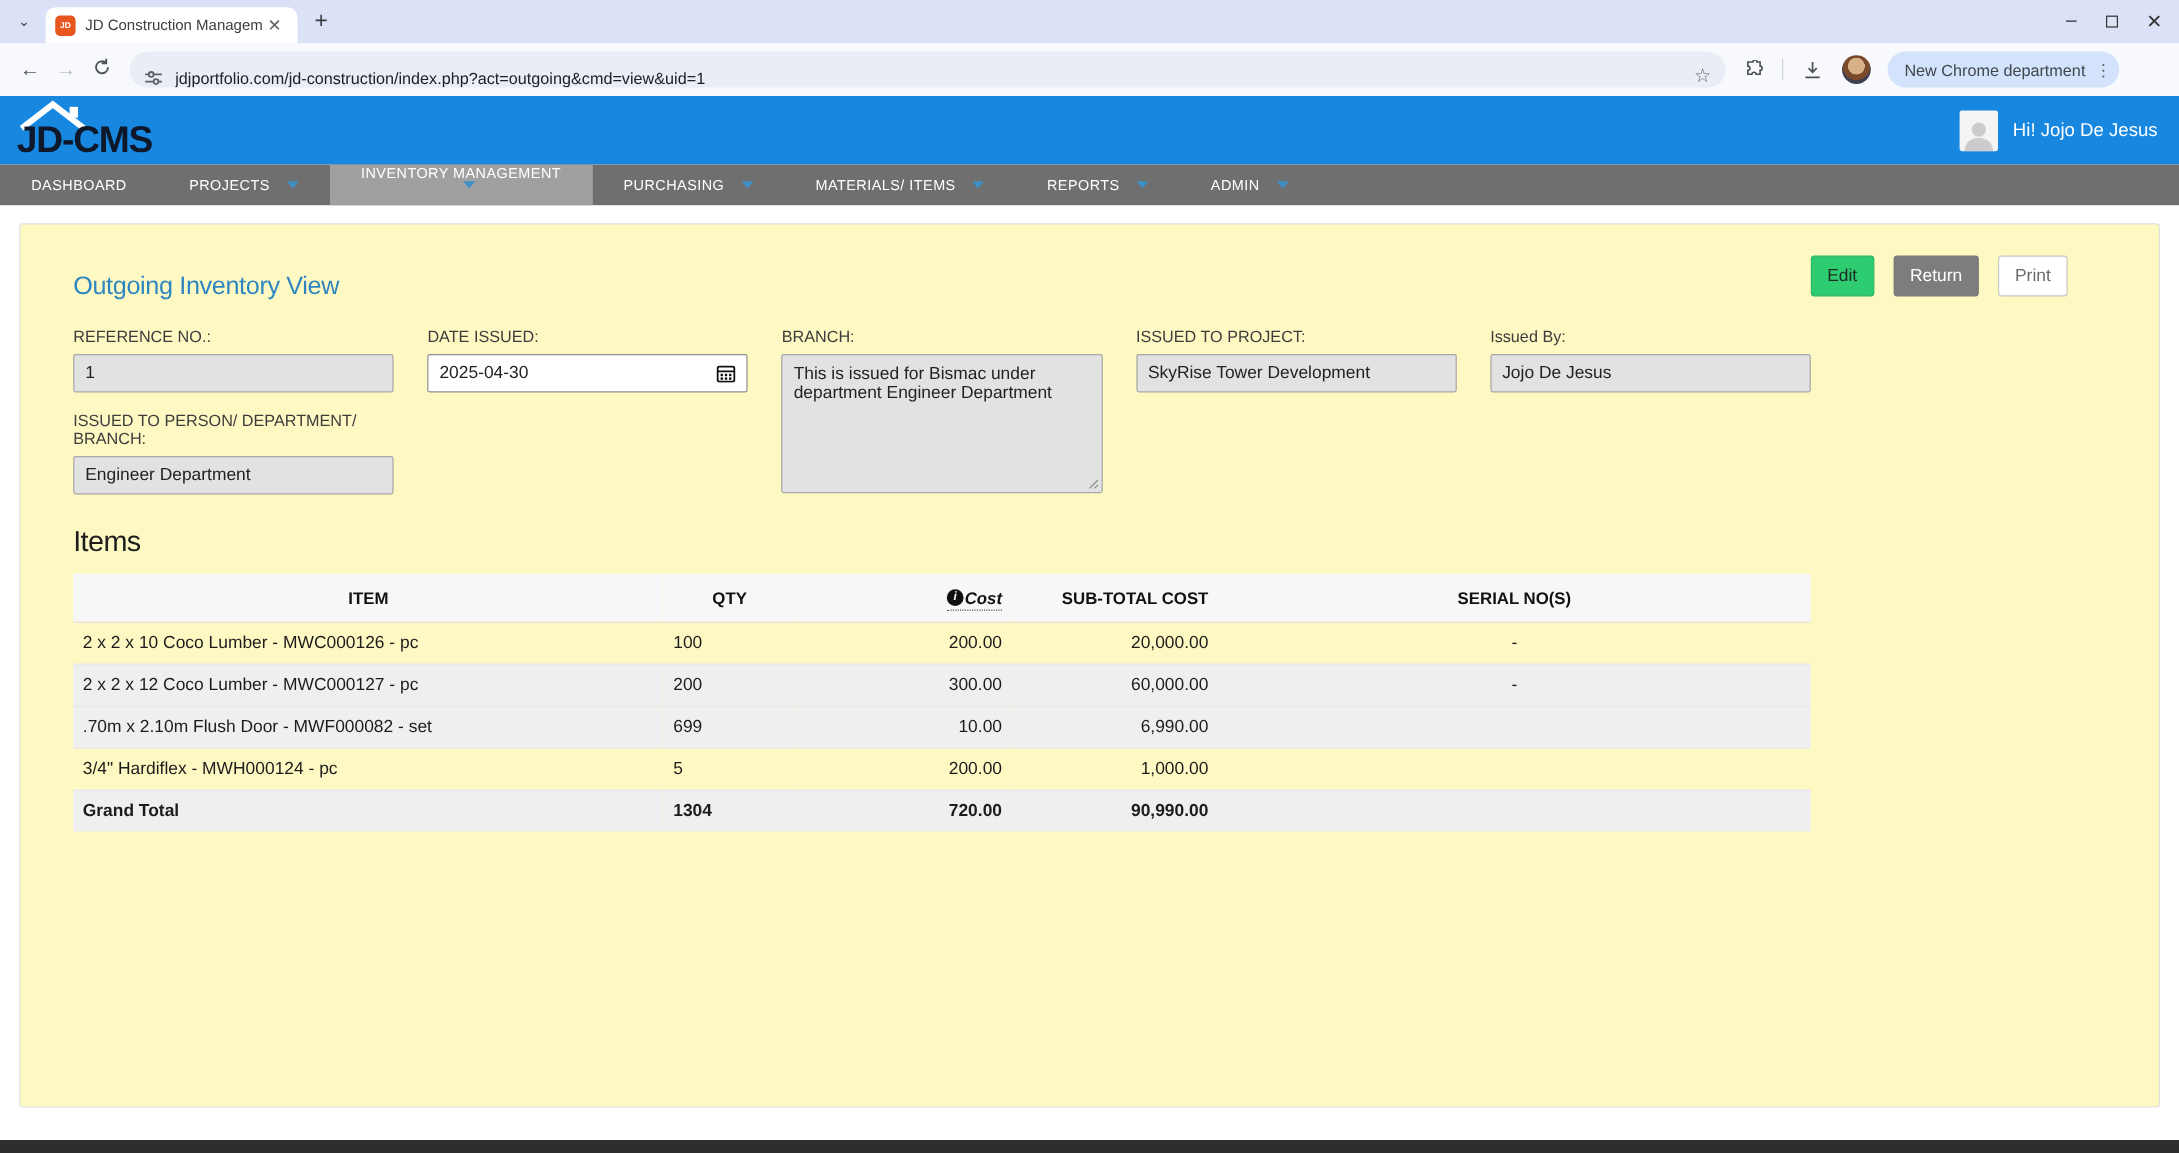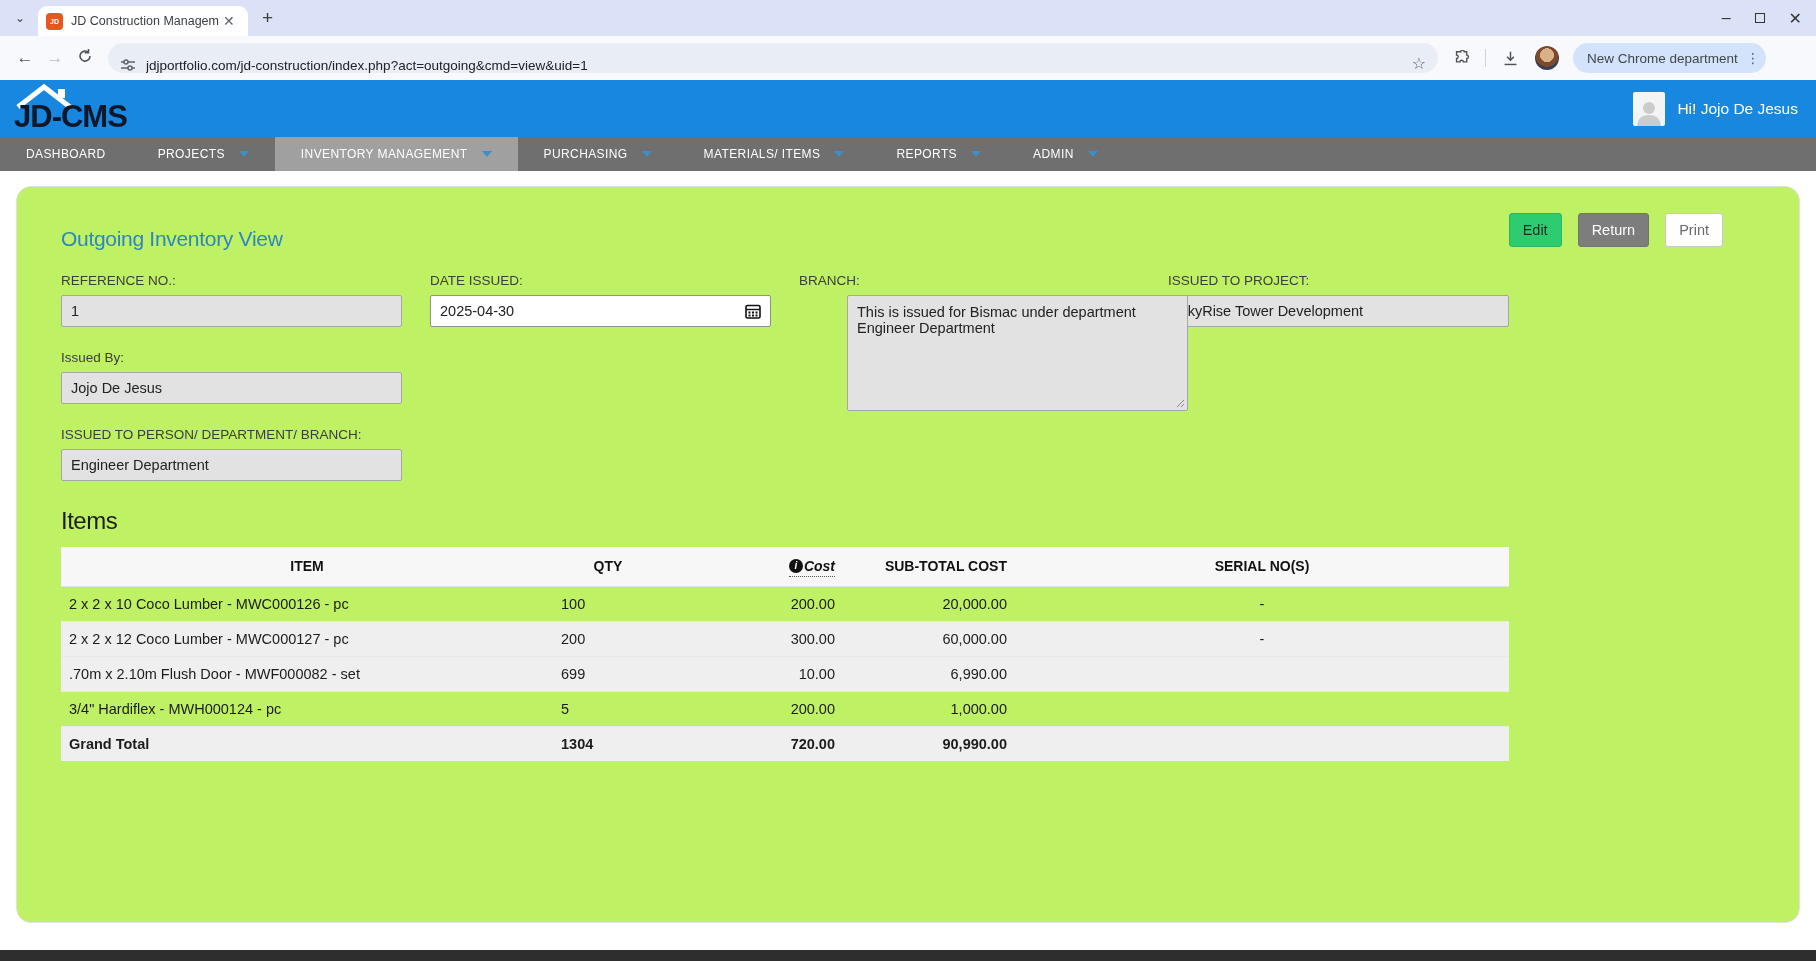--- a/index.html
+++ b/index.html
@@ -36,40 +36,40 @@
   .logo { position:absolute; left:14px; top:2px; width:190px; height:55px; }
   .logo-text { position:absolute; left:0; bottom:2px; color:#0f172a; font-size:31px; font-weight:bold; letter-spacing:-1px; }
   .logo svg { position:absolute; left:2px; top:1px; }
   .greet { position:absolute; right:18px; top:0; height:57px; display:flex; align-items:center; gap:12px; }
   .greet-avatar { width:32px; height:34px; background:#f4f4f4; border-radius:2px; display:flex; align-items:flex-end; justify-content:center; overflow:hidden; }
   .greet-txt { color:#fff; font-size:15.5px; }
 
   
   .mainnav { height:34px; background:#6f6f6f; display:flex; }
   .nav-item { height:34px; display:flex; align-items:center; padding:0 26px; color:#fff; font-size:12px; letter-spacing:.4px; cursor:pointer; white-space:nowrap; }
-  .nav-item.active { background:#a0a0a0; }
+  .nav-item.active { background:#a0a0a0;flex-direction:column; }
   .caret { width:0; height:0; border-left:5px solid transparent; border-right:5px solid transparent; border-top:6px solid #3d8fc4; margin-left:14px; }
 
   
   .page-bg { height:790px; position:relative; }
-  .card { position:absolute; left:16px; top:15px; width:1784px; height:737px; background:#bef264; border:1px solid #e0e0e0; border-radius:15px; padding:24px 44px; }
+  .card { position:absolute; left:16px; top:15px; width:1784px; height:737px; background:#fef9c3; border:1px solid #e0e0e0; border-radius:3px; padding:24px 44px; }
   .card-top { display:flex; justify-content:space-between; align-items:flex-start; }
   .page-title { color:#2e86c1; font-size:21px; letter-spacing:-0.3px; margin-top:16px; }
   .btn-group { display:flex; gap:16px; margin-top:2px; margin-right:32px; }
   .btn { font-size:14.5px; padding:8px 13px; border-radius:3px; border:1px solid transparent; cursor:pointer; }
   .btn-edit { background:#2ecc71; color:#1d2b22; border-color:#29b765; }
   .btn-return { background:#7d7d7d; color:#fff; border-color:#747474; }
   .btn-print { background:#fff; color:#6a6a6a; border-color:#c8c8c8; }
 
-  .form-grid { margin-top:22px; display:grid; grid-template-columns:1fr 1fr 1fr 1fr; column-gap:28px; row-gap:16px; width:1448px; }
+  .form-grid { margin-top:22px; display:grid; grid-template-columns:1fr 1fr 1fr 1fr 1fr; column-gap:28px; row-gap:16px; width:1448px; }
   .field label { display:block; font-size:13.5px; color:#3d3d3d; margin-bottom:7px; }
   .tbox { width:100%; height:32px; border:1px solid #a6a6a6; border-radius:2px; background:#e2e2e2; display:flex; align-items:center; padding:0 9px; font-size:14.5px; color:#222; }
   .tbox.enabled { background:#fff; border-color:#8f8f8f; justify-content:space-between; }
   .remarks-field { grid-column:3; grid-row:1 / span 2; }
-  .remarks-box { width:100%; height:116px; border:1px solid #a6a6a6; border-radius:2px; background:#e2e2e2; padding:8px 9px; font-size:14.5px; color:#222; position:relative;margin-left:48px; }
+  .remarks-box { width:100%; height:116px; border:1px solid #a6a6a6; border-radius:2px; background:#e2e2e2; padding:8px 9px; font-size:14.5px; color:#222; position:relative; }
   .resize-grip { position:absolute; right:2px; bottom:2px; }
 
   .items-heading { font-size:24px; color:#1d1d1d; letter-spacing:-0.5px; margin-top:26px; font-weight:400; }
 
   table.items { margin-top:12px; width:1448px; border-collapse:collapse; font-size:14.5px; }
   table.items th { font-size:14px; font-weight:bold; color:#111; text-align:center; padding:9px 8px; background:#f7f7f7; border-bottom:1px solid #e2e2e2; }
   table.items td { padding:9px 8px; color:#1c1c1c; }
   table.items tr.stripe td { background:#efefef; }
   table.items tr td { border-top:1px solid #e8e8e8; }
   .col-item { width:492px; } .col-qty { width:110px; } .col-cost { width:180px; } .col-sub { width:172px; } .col-serial { width:494px; }

